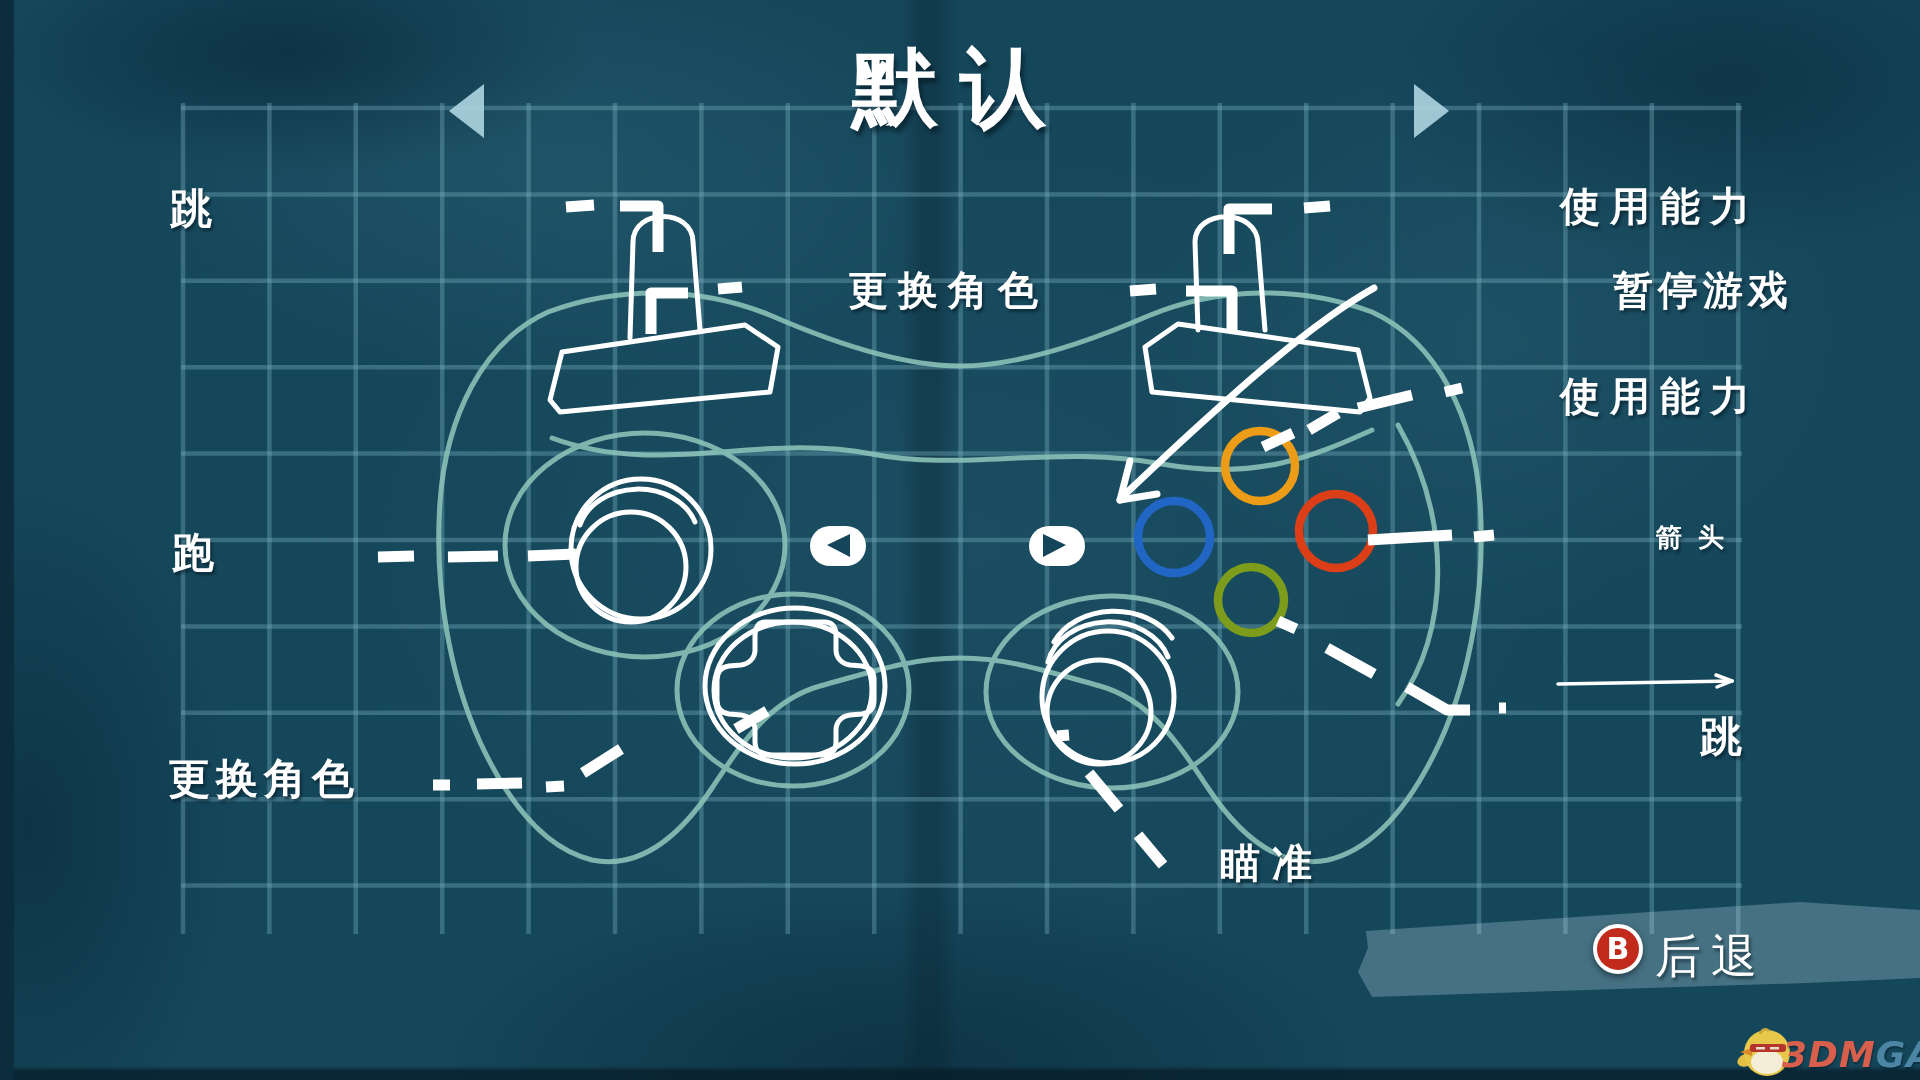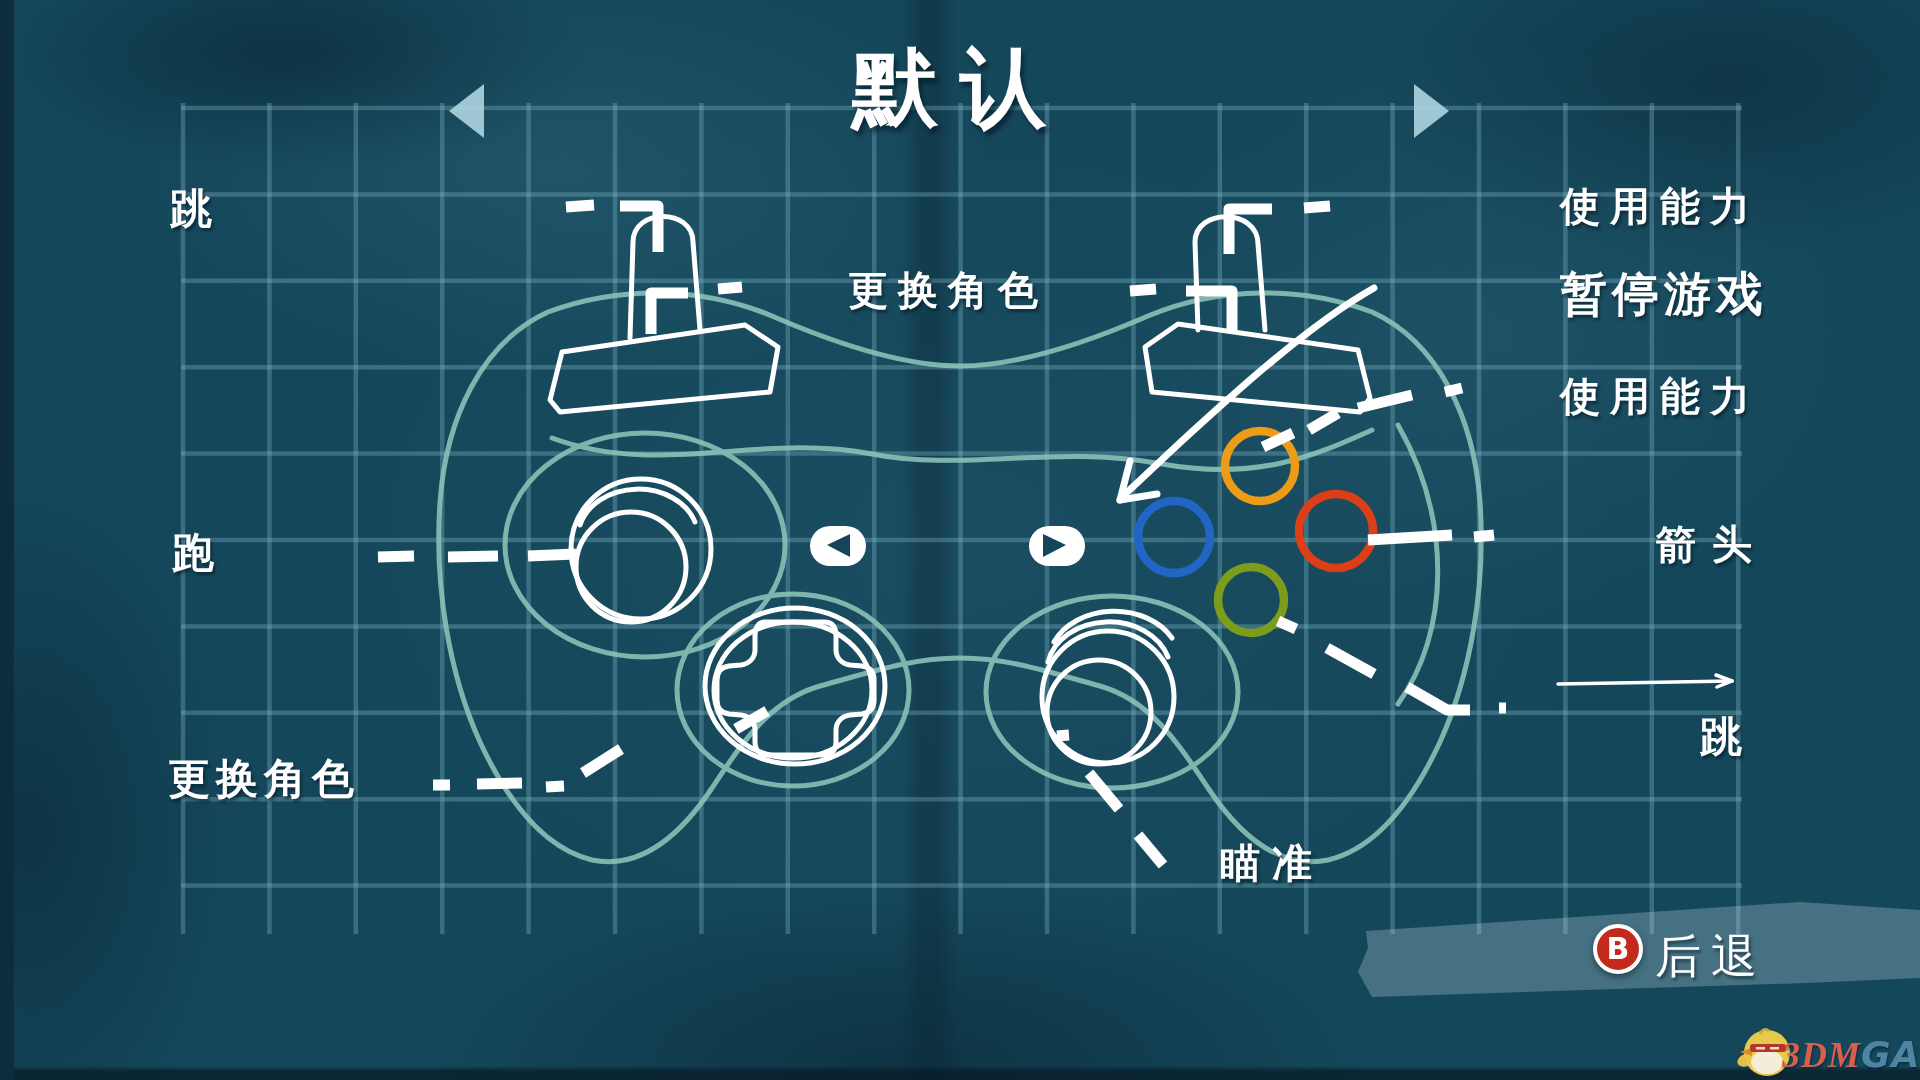--- a/index.html
+++ b/index.html
@@ -34,21 +34,21 @@
   .backbar{position:absolute;left:1585px;top:920px;width:260px;height:70px;cursor:pointer;}
   .b-badge{
     position:absolute;left:8px;top:4px;width:50px;height:50px;border-radius:50%;
     background:#c22a1c;border:4px solid #fff;box-sizing:border-box;
     box-shadow:0 3px 6px rgba(0,15,25,.5);
     color:#fff;font-weight:700;font-size:30px;line-height:42px;text-align:center;
   }
   .back-label{position:absolute;left:70px;top:6px;font-size:46px;letter-spacing:10px;color:#fff;font-weight:400;text-shadow:2px 3px 3px rgba(0,18,28,.5);}
   .watermark{position:absolute;left:1736px;top:1026px;width:200px;height:54px;}
   .wm-text{position:absolute;left:46px;top:8px;font-size:36px;font-weight:700;font-style:italic;letter-spacing:1px;white-space:nowrap;text-shadow:1px 2px 2px rgba(0,15,25,.4);}
-  .wm-3dm{color:#d85f4b;font-family:Liberation Serif, serif;}
+  .wm-3dm{color:#d85f4b;}
   .wm-game{color:#4c86a4;}
 </style>
 </head>
 <body>
 
 <div id="stage">
 
   <svg class="layer" viewBox="0 0 1920 1080">
     <g id="grid" stroke="rgba(130,185,200,0.34)" stroke-width="4.5">
         <line x1="183" y1="103" x2="183" y2="934"></line>
@@ -207,23 +207,23 @@
       <polygon points="3,1 3,55 38,28" fill="#aed4e0" opacity="0.9"></polygon>
     </svg>
   </div>
 
   <div class="lbl" style="left:170px;top:188px;font-size:42px;">跳</div>
   <div class="lbl" style="left:172px;top:532px;font-size:42px;">跑</div>
   <div class="lbl" style="left:168px;top:758px;font-size:42px;letter-spacing:6px;">更换角色</div>
   <div class="lbl" style="left:848px;top:270px;font-size:40px;letter-spacing:10px;">更换角色</div>
   <div class="lbl" style="left:1220px;top:843px;font-size:40px;letter-spacing:12px;">瞄准</div>
   <div class="lbl" style="left:1560px;top:186px;font-size:40px;letter-spacing:10px;">使用能力</div>
-  <div class="lbl" style="left:1560px;top:270px;font-size:47px;letter-spacing:5px;">暂停游戏</div>
+  <div class="lbl" style="left:1613px;top:270px;font-size:40px;letter-spacing:5px;">暂停游戏</div>
   <div class="lbl" style="left:1560px;top:376px;font-size:40px;letter-spacing:10px;">使用能力</div>
-  <div class="lbl" style="left:1656px;top:524px;font-size:40px;letter-spacing:16px;">箭头</div>
+  <div class="lbl" style="left:1656px;top:524px;font-size:26px;letter-spacing:16px;">箭头</div>
   <div class="lbl" style="left:1700px;top:716px;font-size:42px;">跳</div>
 
   <div class="backbar">
     <div class="b-badge">B</div>
     <div class="back-label">后退</div>
   </div>
 
   <div class="watermark">
     <svg width="60" height="54" viewBox="0 0 60 54" style="position:absolute;left:0;top:0;">
       <ellipse cx="10" cy="34" rx="9" ry="6" fill="#e3bf45" transform="rotate(-25 10 34)"></ellipse>

